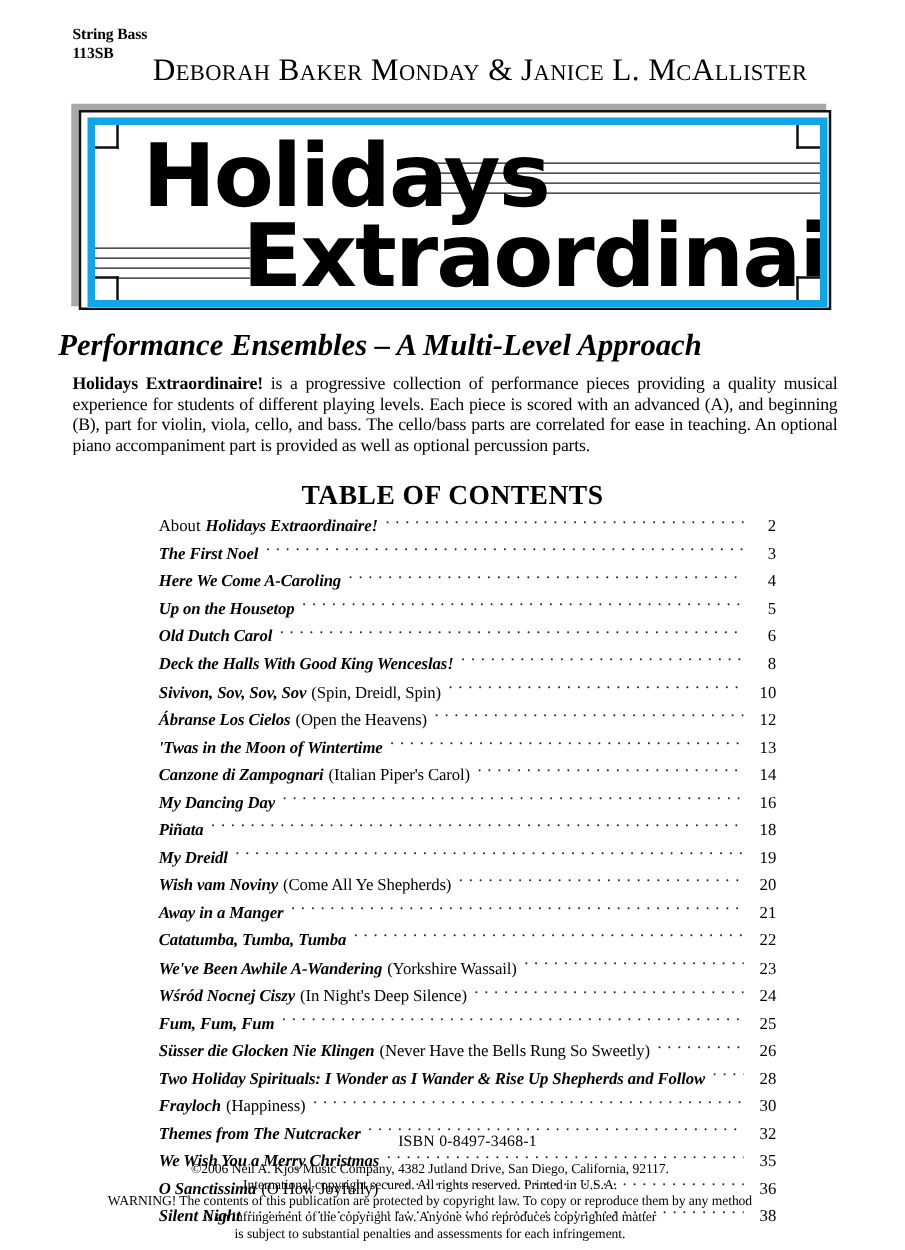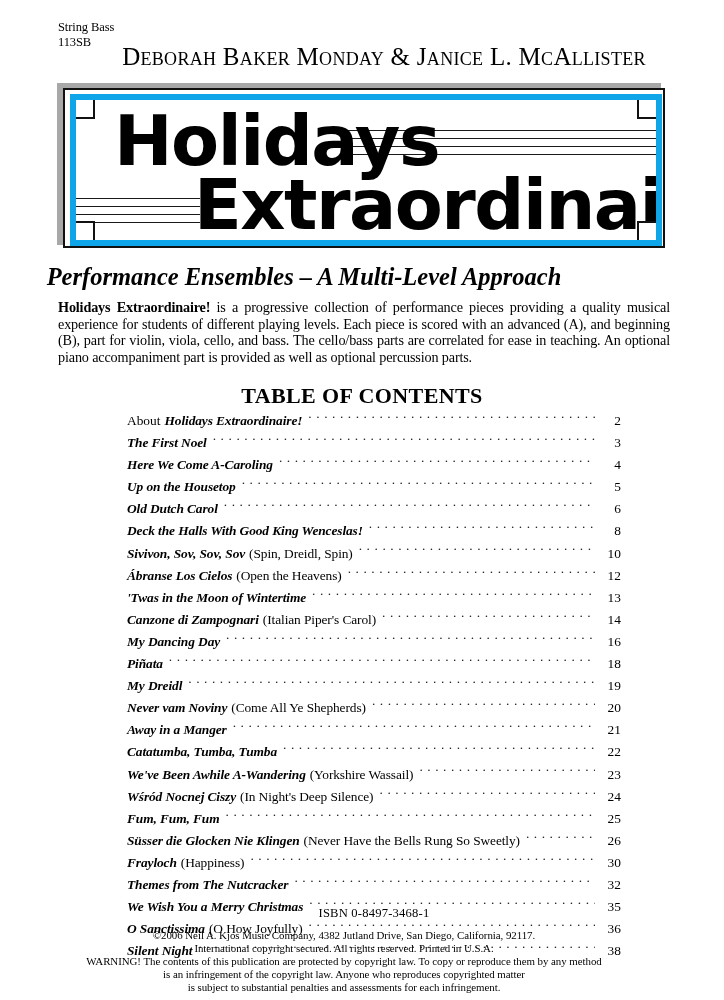--- a/index.html
+++ b/index.html
@@ -23,21 +23,21 @@
     height: 1000px;
   }
 
   
   .part-label {
     position: absolute;
     left: 58px;
     top: 20px;
     font-size: 12.5px;
     line-height: 14.5px;
-    font-weight: normal;
+    font-weight: bold;
     letter-spacing: -0.1px;
   }
   .part-label div { white-space: nowrap; }
 
   
   .composers {
     position: absolute;
     left: 0;
     top: 42px;
     width: 724px;
@@ -349,21 +349,21 @@
         <span><span class="toc-title">Piñata</span></span>
         <span class="toc-leader"></span>
         <span class="toc-page">18</span>
       </div>
       <div class="toc-row">
         <span><span class="toc-title">My Dreidl</span></span>
         <span class="toc-leader"></span>
         <span class="toc-page">19</span>
       </div>
       <div class="toc-row">
-        <span><span class="toc-title">Never vam Noviny</span><span class="toc-sub">(Come All Ye Shepherds)</span></span>
+        <span><span class="toc-title">Wish vam Noviny</span><span class="toc-sub">(Come All Ye Shepherds)</span></span>
         <span class="toc-leader"></span>
         <span class="toc-page">20</span>
       </div>
       <div class="toc-row">
         <span><span class="toc-title">Away in a Manger</span></span>
         <span class="toc-leader"></span>
         <span class="toc-page">21</span>
       </div>
       <div class="toc-row">
         <span><span class="toc-title">Catatumba, Tumba, Tumba</span></span>
@@ -382,20 +382,25 @@
       </div>
       <div class="toc-row">
         <span><span class="toc-title">Fum, Fum, Fum</span></span>
         <span class="toc-leader"></span>
         <span class="toc-page">25</span>
       </div>
       <div class="toc-row">
         <span><span class="toc-title">Süsser die Glocken Nie Klingen</span><span class="toc-sub">(Never Have the Bells Rung So Sweetly)</span></span>
         <span class="toc-leader"></span>
         <span class="toc-page">26</span>
+      </div>
+      <div class="toc-row">
+        <span><span class="toc-title">Two Holiday Spirituals: I Wonder as I Wander &amp; Rise Up Shepherds and Follow</span></span>
+        <span class="toc-leader"></span>
+        <span class="toc-page">28</span>
       </div>
       <div class="toc-row">
         <span><span class="toc-title">Frayloch</span><span class="toc-sub">(Happiness)</span></span>
         <span class="toc-leader"></span>
         <span class="toc-page">30</span>
       </div>
       <div class="toc-row">
         <span><span class="toc-title">Themes from The Nutcracker</span></span>
         <span class="toc-leader"></span>
         <span class="toc-page">32</span>

